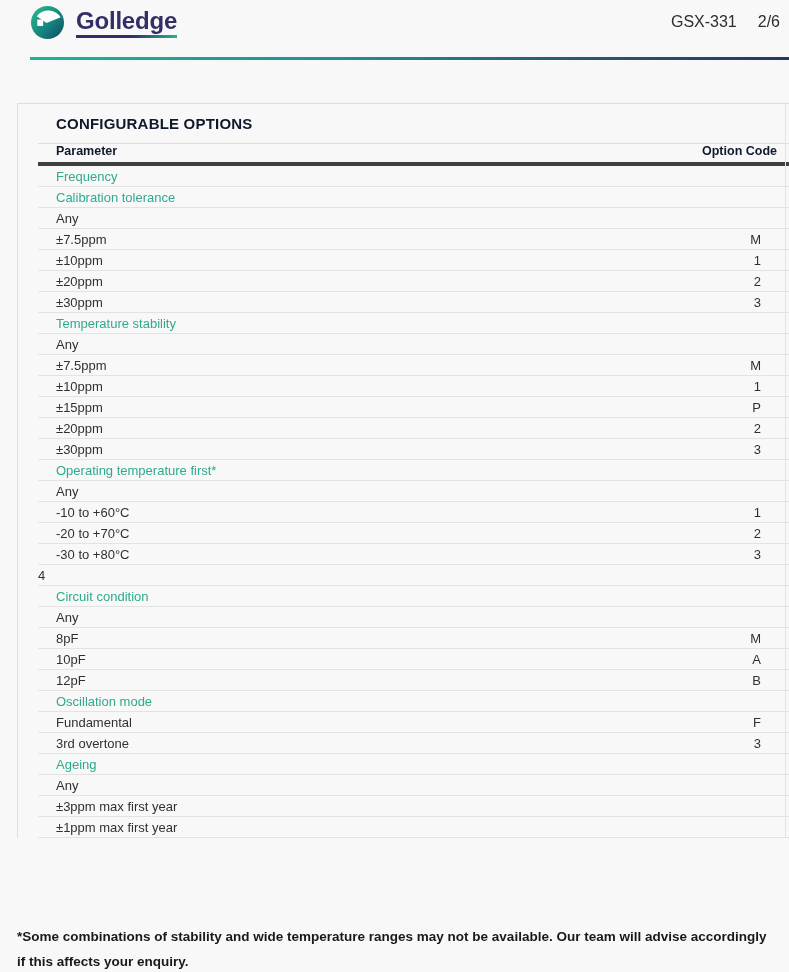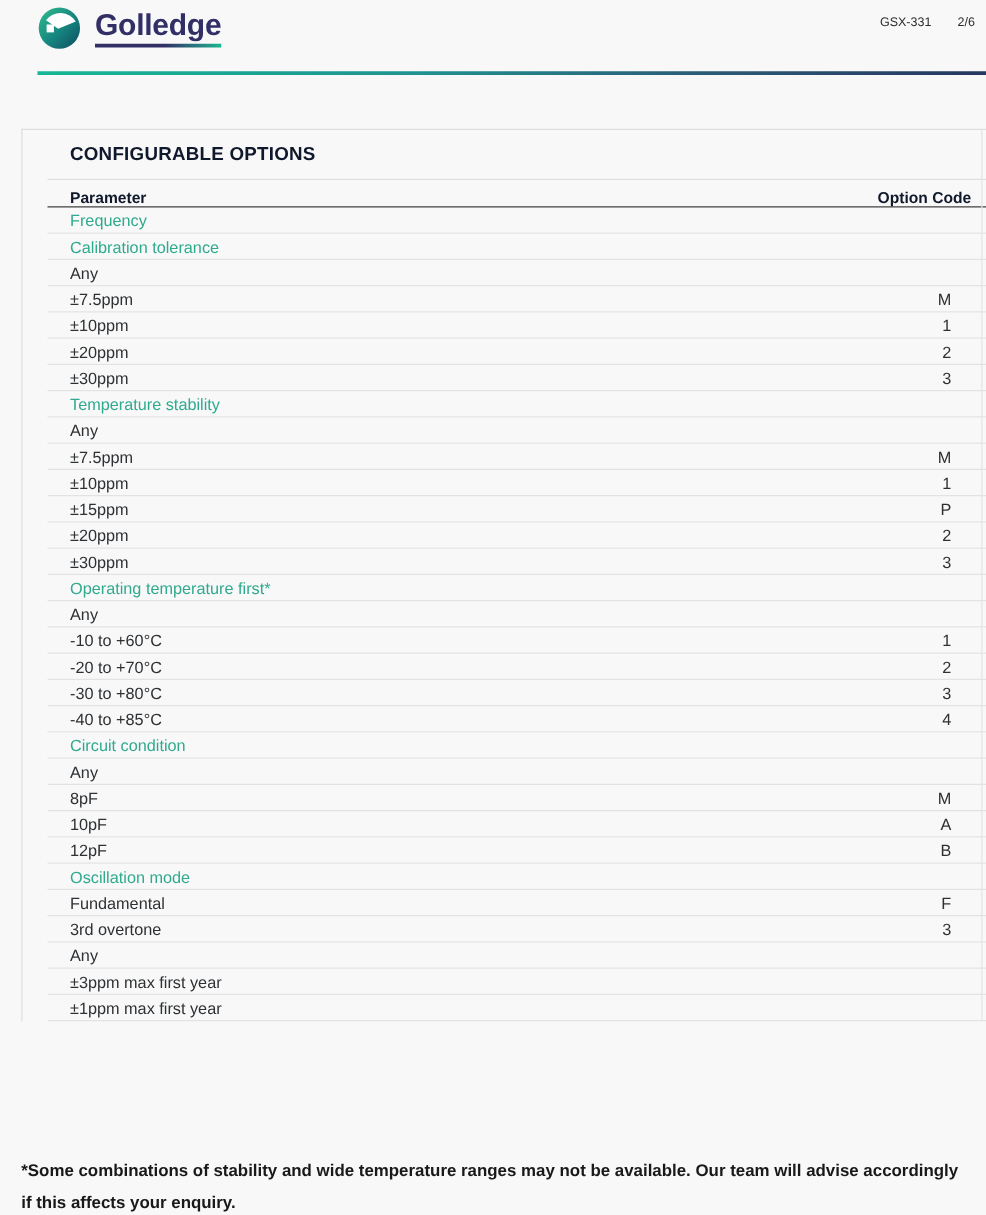--- a/index.html
+++ b/index.html
@@ -18,21 +18,21 @@
   .brand-text {
     font-size:24px; font-weight:700; color:#322f66;
     letter-spacing:-0.2px; line-height:26px; display:block;
   }
   .brand-underline {
     height:3px; margin-top:1px;
     background:linear-gradient(90deg,#322f66 0%,#322f66 55%,#1db790 100%);
   }
   .doc-ref {
     position:absolute; top:13px; right:9px;
-    font-size:10px; color:#2d2d2d;
+    font-size:16px; color:#2d2d2d;
   }
   .doc-ref .code-num { margin-right:21px; }
 
   .divider {
     position:absolute; top:57px; left:30px; right:0; height:3px;
     background:linear-gradient(90deg,#17b795 0%,#1f9390 40%,#2b5b77 70%,#263760 100%);
   }
 
   
   .options-table {
@@ -45,23 +45,23 @@
     position:absolute; top:0; bottom:0; left:767px; width:1px;
     background:#e3e3e3;
   }
   .table-title {
     height:40px; line-height:40px; padding-left:18px;
     font-size:15px; font-weight:700; letter-spacing:0.2px;
     color:#10182b;
     border-bottom:1px solid #dedede;
   }
   .thead {
-    height:22px; display:flex; align-items:flex-end;
+    height:22px; display:flex; align-items:flex-start;
     font-size:12.5px; font-weight:700; color:#10182b;
-    border-bottom:1px solid #404040;
+    border-bottom:4px solid #404040;
   }
   .thead .param { flex:1; padding-left:18px; }
   .thead .code  { padding-right:12px; }
 
   .row {
     height:21px; display:flex; align-items:center;
     font-size:13px; color:#2e3134;
     border-bottom:1px solid #e3e3e3;
   }
   .row .param { flex:1; padding-left:18px; white-space:nowrap; }
@@ -180,21 +180,20 @@
       </div>
       <div class="row">
         <span class="param">-20 to +70°C</span>
         <span class="code">2</span>
       </div>
       <div class="row">
         <span class="param">-30 to +80°C</span>
         <span class="code">3</span>
       </div>
       <div class="row">
-        <span class="param">-40 to +85°C</span>
         <span class="code">4</span>
       </div>
       <div class="row section">
         <span class="param">Circuit condition</span>
         <span class="code"></span>
       </div>
       <div class="row">
         <span class="param">Any</span>
         <span class="code"></span>
       </div>
@@ -214,20 +213,24 @@
         <span class="param">Oscillation mode</span>
         <span class="code"></span>
       </div>
       <div class="row">
         <span class="param">Fundamental</span>
         <span class="code">F</span>
       </div>
       <div class="row">
         <span class="param">3rd overtone</span>
         <span class="code">3</span>
+      </div>
+      <div class="row section">
+        <span class="param">Ageing</span>
+        <span class="code"></span>
       </div>
       <div class="row">
         <span class="param">Any</span>
         <span class="code"></span>
       </div>
       <div class="row">
         <span class="param">±3ppm max first year</span>
         <span class="code"></span>
       </div>
       <div class="row">

